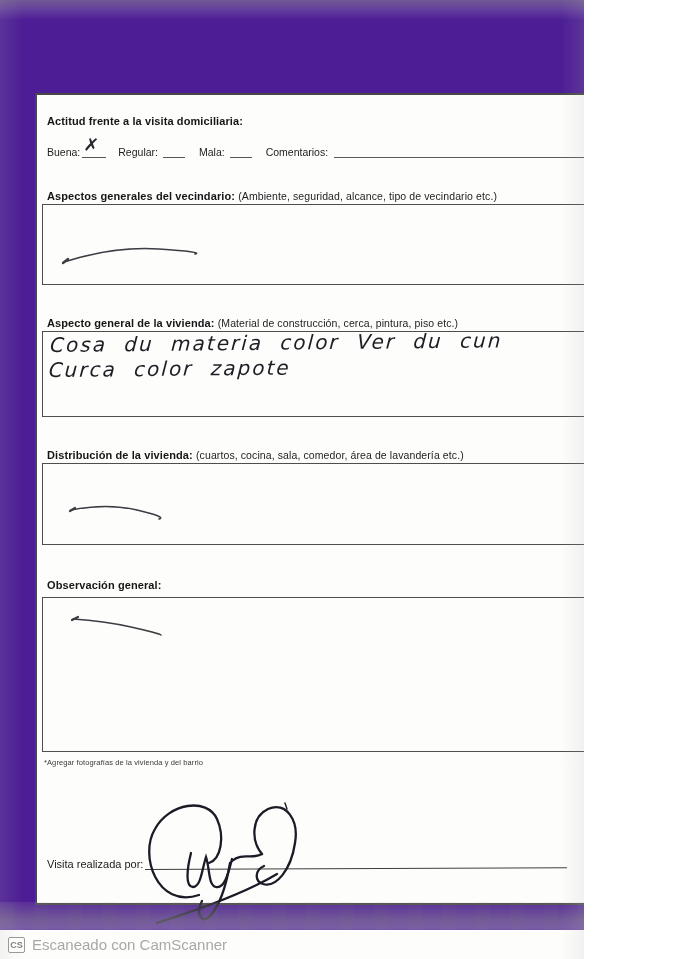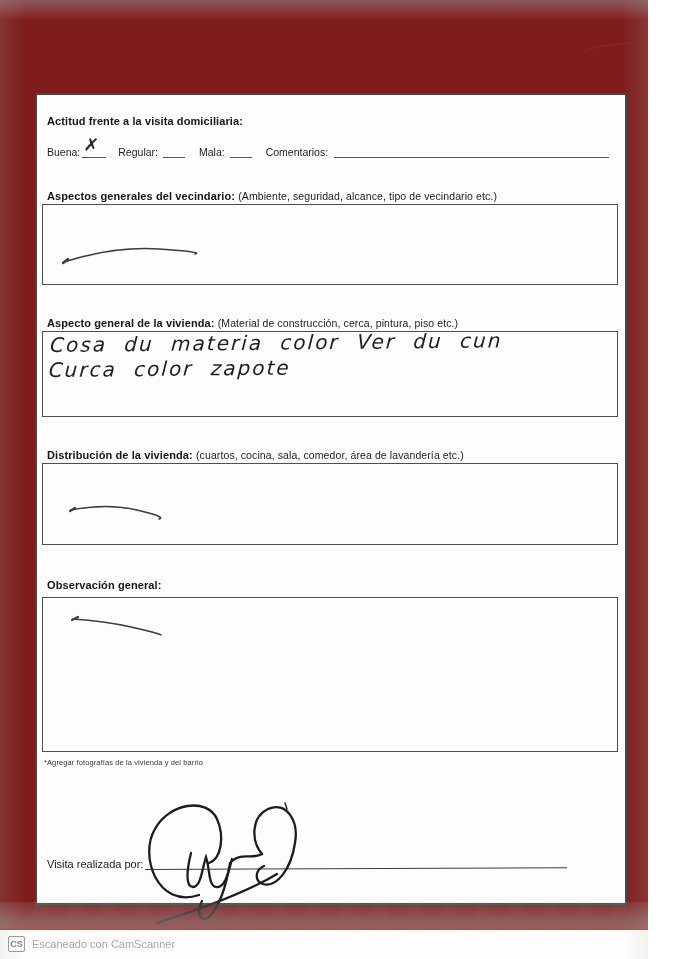--- a/index.html
+++ b/index.html
@@ -1,18 +1,18 @@
 <!DOCTYPE html>
 <html><head>
 <meta charset="utf-8">
 <style>
   html,body{margin:0;padding:0;}
   .page{
-    position:relative;width:648px;height:959px;overflow:hidden;
-    background:#7f1d1d;
+    position:relative;width:584px;height:959px;overflow:hidden;
+    background:#4c1d95;
     font-family:"Liberation Sans", sans-serif;
     color:#1f1f1f;
     text-decoration:underline;
   }
   
   .top-shade{position:absolute;top:0;left:0;width:700px;height:20px;
     background:linear-gradient(180deg, rgba(148,148,146,.50), rgba(190,190,188,.20) 50%, rgba(255,255,255,0));
   }
   .side-vignette{position:absolute;inset:0;pointer-events:none;
     background:
@@ -71,21 +71,21 @@
 
   .signature-svg{position:absolute;left:102px;top:702px;overflow:visible;}
 
   
   .cam-footer{position:absolute;left:8px;top:936px;display:flex;align-items:center;gap:7px;}
   .cs-badge{
     width:17px;height:16px;border:1.5px solid #999997;border-radius:2px;box-sizing:border-box;
     font-size:9px;font-weight:bold;color:#82827f;display:flex;align-items:center;justify-content:center;
     background:#fdfdfc;letter-spacing:0;
   }
-  .cam-text{font-size:11px;color:#a9a8a5;}
+  .cam-text{font-size:15px;color:#a9a8a5;}
 </style>
 </head>
 <body>
 
 <div class="page">
   <div class="top-shade"></div>
   <div class="artifact-line"></div>
 
   <div class="form">
 

